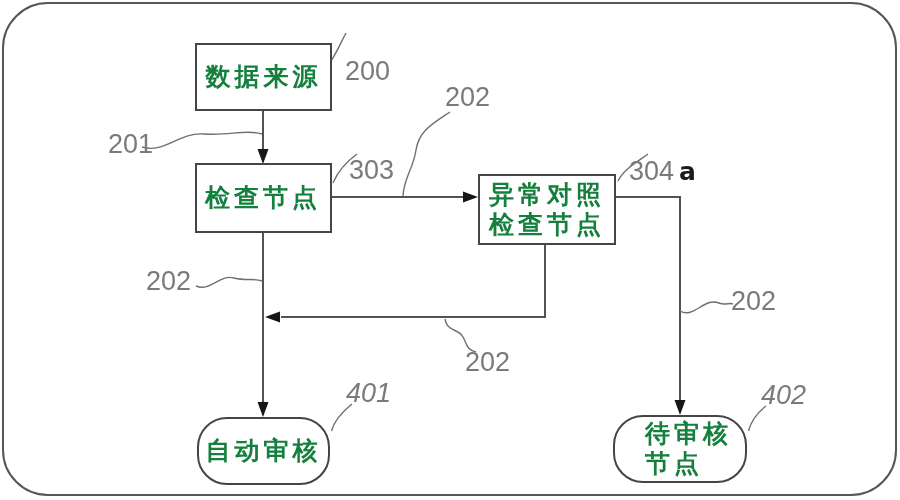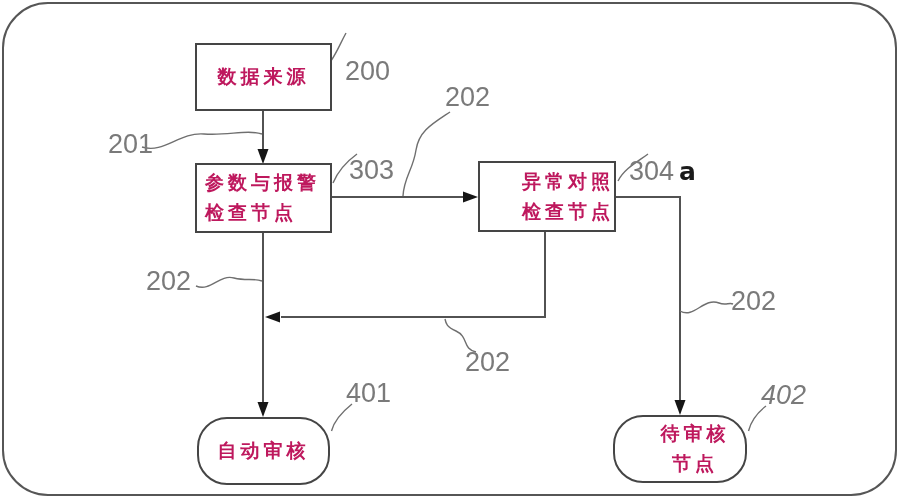--- a/index.html
+++ b/index.html
@@ -8,47 +8,47 @@
     font-family:"Liberation Sans","DejaVu Sans",sans-serif;overflow:hidden;
   }
   .frame{
     position:absolute;left:2px;top:2px;right:3px;bottom:4px;
     border:2px solid #565656;border-radius:46px;pointer-events:none;
   }
   .wires{position:absolute;left:0;top:0;z-index:1;}
   .node{
     position:absolute;z-index:2;box-sizing:border-box;background:#ffffff;
     border:2px solid #454545;display:flex;flex-direction:column;justify-content:center;
-    color:#be185d;font-family:"Liberation Serif","DejaVu Serif",serif;font-weight:600;
-    font-size:19px;letter-spacing:4px;line-height:30px;align-items:center;
+    color:#15803d;font-family:"Liberation Serif","DejaVu Serif",serif;font-weight:600;
+    font-size:25px;letter-spacing:4px;line-height:30px;align-items:center;
   }
   .node.rounded{border-radius:30px;}
   .node.align-left{align-items:flex-start;}
   #node-param{left:195px;top:163px;width:137px;height:70px;padding-left:8px;}
   #node-source{left:195px;top:43px;width:137px;height:68px;}
-  #node-abnormal{left:478px;top:161px;width:138px;height:71px;align-items:flex-end;}
+  #node-abnormal{left:478px;top:174px;width:138px;height:71px;}
   #node-auto{left:197px;top:417px;width:133px;height:68px;gap:14px;}
-  #node-pending{left:613px;top:415px;width:134px;height:68px;padding-left:30px;align-items:center;}
+  #node-pending{left:613px;top:415px;width:134px;height:68px;padding-left:30px;}
   .ref{
     position:absolute;z-index:2;color:#7a7a7a;font-size:27px;line-height:27px;
     font-family:"Liberation Sans","DejaVu Sans",sans-serif;letter-spacing:0;white-space:nowrap;
   }
   .ref .suffix{
     color:#1b1b1b;font-weight:700;margin-left:5px;
     font-family:"DejaVu Sans","Liberation Sans",sans-serif;font-size:25px;
   }
   #ref-200{left:345px;top:10px;margin-top:48px;}
   #ref-201{left:108px;top:131px;}
   #ref-303{left:349px;top:129px;margin-top:28px;}
   #ref-202-top{left:445px;top:84px;}
   #ref-304a{left:629px;top:128px;margin-top:30px;}
   #ref-202-left{left:146px;top:268px;}
   #ref-202-mid{left:465px;top:349px;}
   #ref-202-right{left:731px;top:288px;}
-  #ref-401{left:346px;top:380px;}
+  #ref-401{left:346px;top:380px;font-style:italic;}
   #ref-402{left:761px;top:382px;font-style:italic;}
 </style>
 </head>
 <body>
 
 <div class="canvas">
 
   <div class="frame"></div>
 
   <svg class="wires" width="900" height="500" viewBox="0 0 900 500">
@@ -78,21 +78,20 @@
       <path d="M352 404 C342 412 334 421 331.5 431"></path>
       <path d="M766 406 C757 413 751 421 748.5 431"></path>
     </g>
   </svg>
 
   <div class="node rect" id="node-source">
     <span>数据来源</span>
   </div>
 
   <div class="node rect align-left" id="node-param">
-    <span>参数与报警</span>
     <span>检查节点</span>
   </div>
 
   <div class="node rect" id="node-abnormal">
     <span>异常对照</span>
     <span>检查节点</span>
   </div>
 
   <div class="node rounded" id="node-auto">
     <span>自动审核</span>

